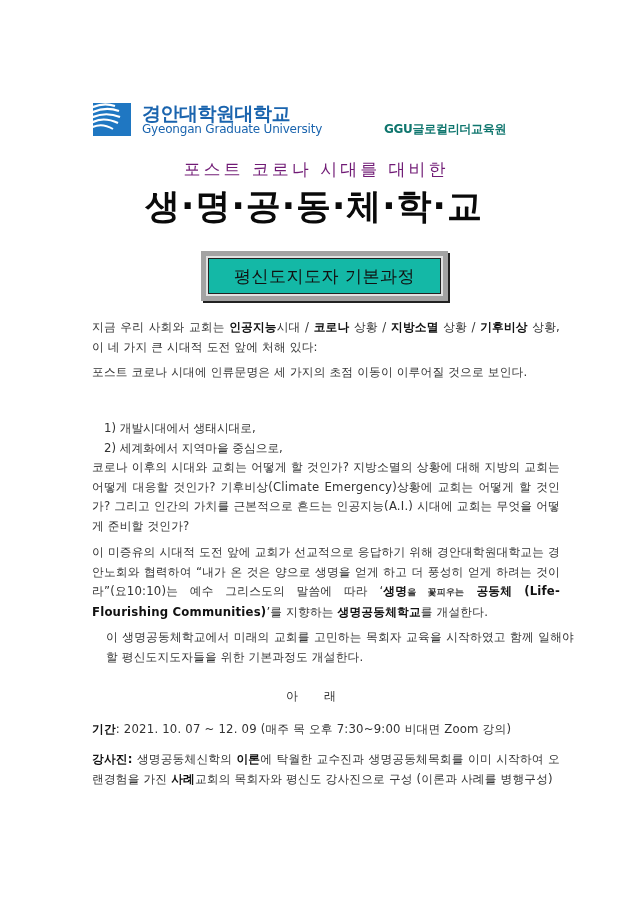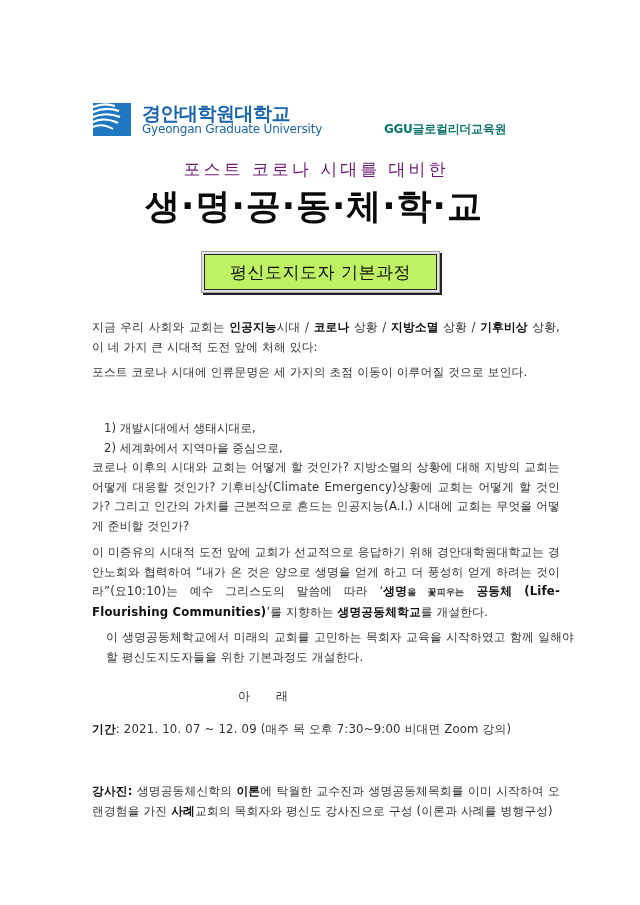--- a/index.html
+++ b/index.html
@@ -32,35 +32,35 @@
     position: absolute; left: 0; width: 632px; top: 158px; text-align: center;
     font-size: 17px; color: #701a75; letter-spacing: 3px;
     font-family: "DejaVu Sans", sans-serif; font-weight: normal;
   }
   .main-title {
     position: absolute; left: 0; width: 628px; top: 183px; text-align: center;
     font-size: 35px; font-weight: bold; color: #0a0a0a; letter-spacing: 1px;
   }
   .course-box {
     position: absolute; left: 201px; top: 251px; width: 237px; height: 40px;
-    background: #bef264; border: 1px solid #a3a3a3;
+    background: #14b8a6; border: 5px solid #a3a3a3;
     box-shadow: inset 0 0 0 2px #e2e2e2, inset 0 0 0 3px #222, 2px 2px 0 #222;
     display: flex; align-items: center; justify-content: center;
     font-size: 17px; color: #111; letter-spacing: 0.5px;
   }
   .body-text {
     position: absolute; left: 92px; width: 468px;
     font-size: 11.7px; line-height: 19.5px; color: #333;
     text-align: justify; letter-spacing: 0.2px;
   }
   .body-text b { color: #111; }
   .list { position: absolute; left: 104px; font-size: 11.7px; line-height: 19.5px; color: #333; }
   .center-ar {
     position: absolute; left: 0; width: 526px; top: 688px; text-align: center;
-    font-size: 12px; color: #333; word-spacing: 22px;
+    font-size: 12px; color: #333; word-spacing: 22px; padding-left: 48px;
   }
 </style>
 </head>
 <body>
 
 <div class="logo">
   <div class="logo-mark">
     <svg width="38" height="33" viewBox="0 0 38 33">
       <rect width="38" height="33" fill="#1f77c2"></rect>
       <path d="M-2 5 Q10 -1 22 3" stroke="#fff" stroke-width="2.2" fill="none"></path>
@@ -103,15 +103,15 @@
 </div>
 
 <div class="body-text" style="top:628px;margin-left:14px;">이 생명공동체학교에서 미래의 교회를 고민하는 목회자 교육을 시작하였고 함께 일해야 할 평신도지도자들을 위한 기본과정도 개설한다.</div>
 
 <div class="center-ar">아 래</div>
 
 <div class="body-text" style="top:720px;">
   <b>기간</b><span>: 2021. 10. 07 ~ 12. 09 (매주 목 오후 7:30~9:00 비대면 Zoom 강의)</span>
 </div>
 
-<div class="body-text" style="top:750px;margin-top:32px;">
+<div class="body-text" style="top:750px;">
   <b>강사진:</b><span> 생명공동체신학의 </span><b>이론</b><span>에 탁월한 교수진과 생명공동체목회를 이미 시작하여 오랜경험을 가진 </span><b>사례</b><span>교회의 목회자와 평신도 강사진으로 구성 (이론과 사례를 병행구성)</span>
 </div>
 
 </body></html>

